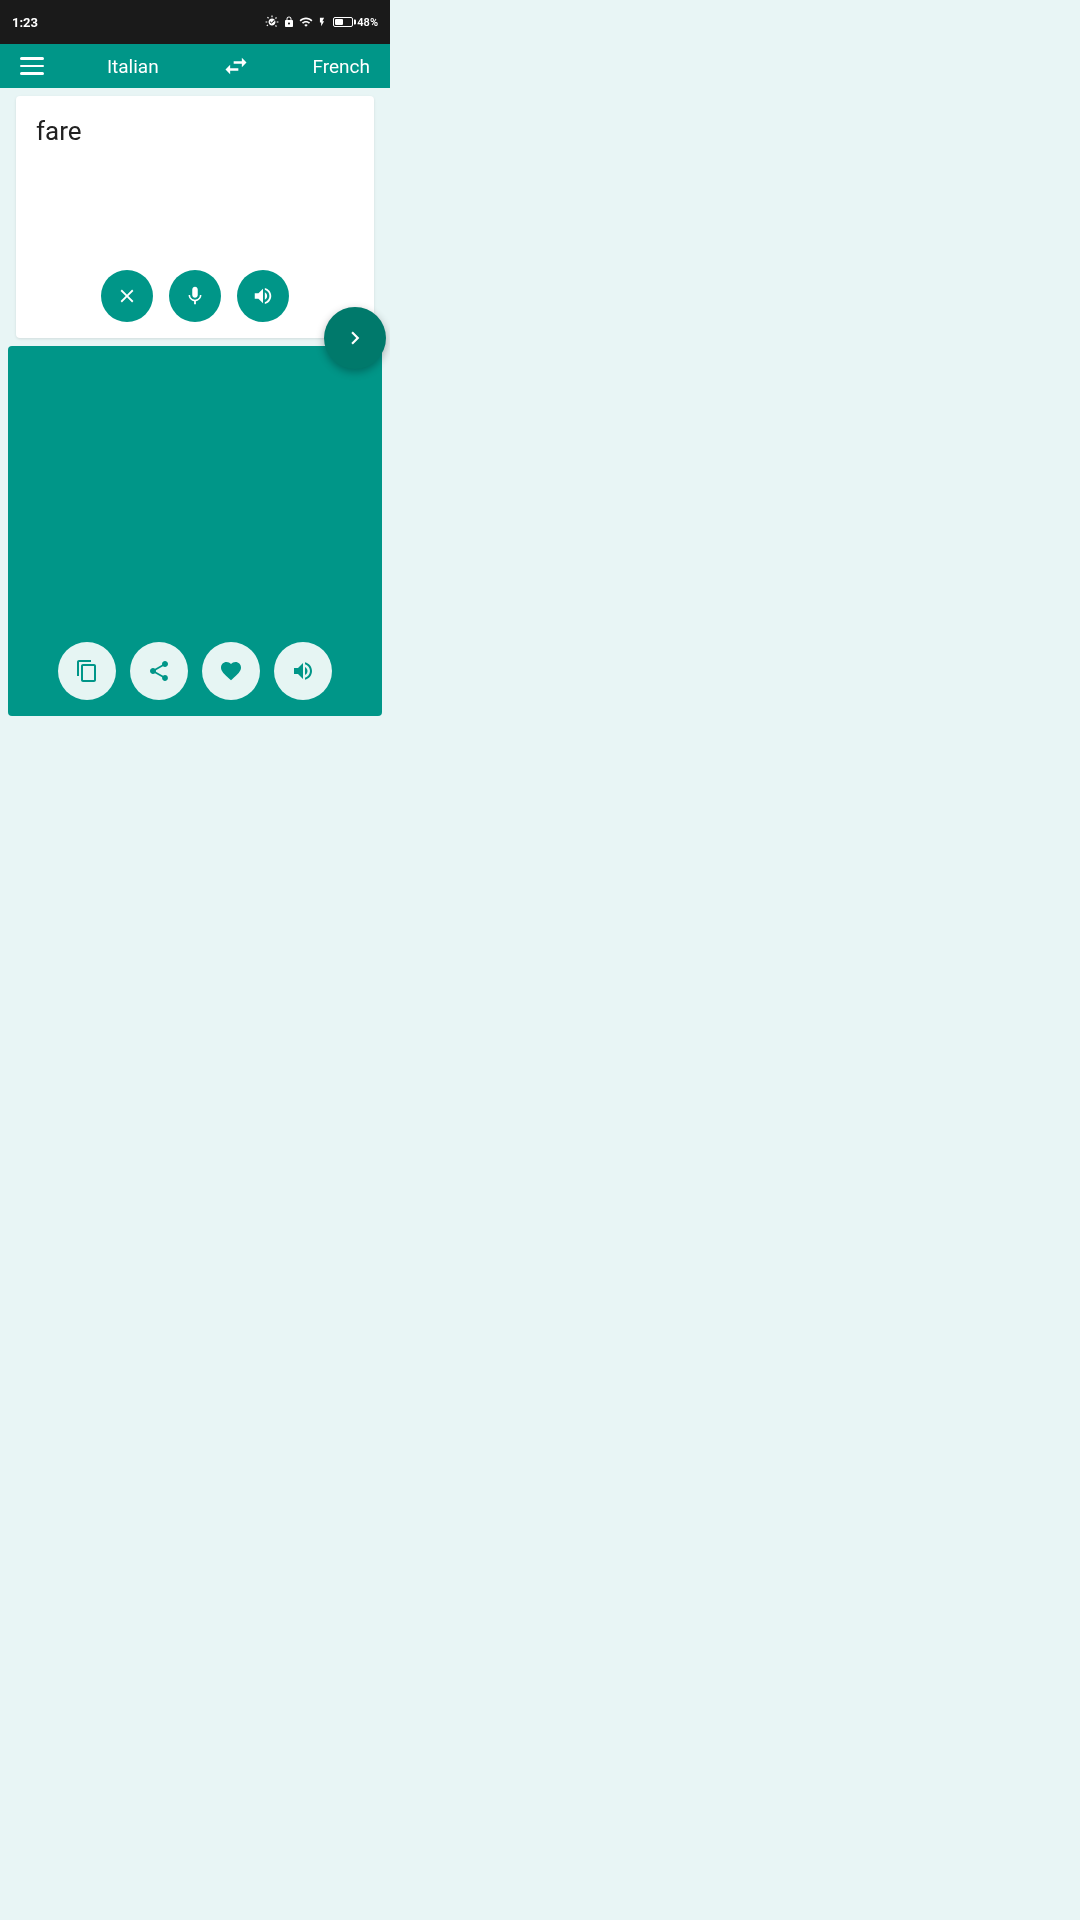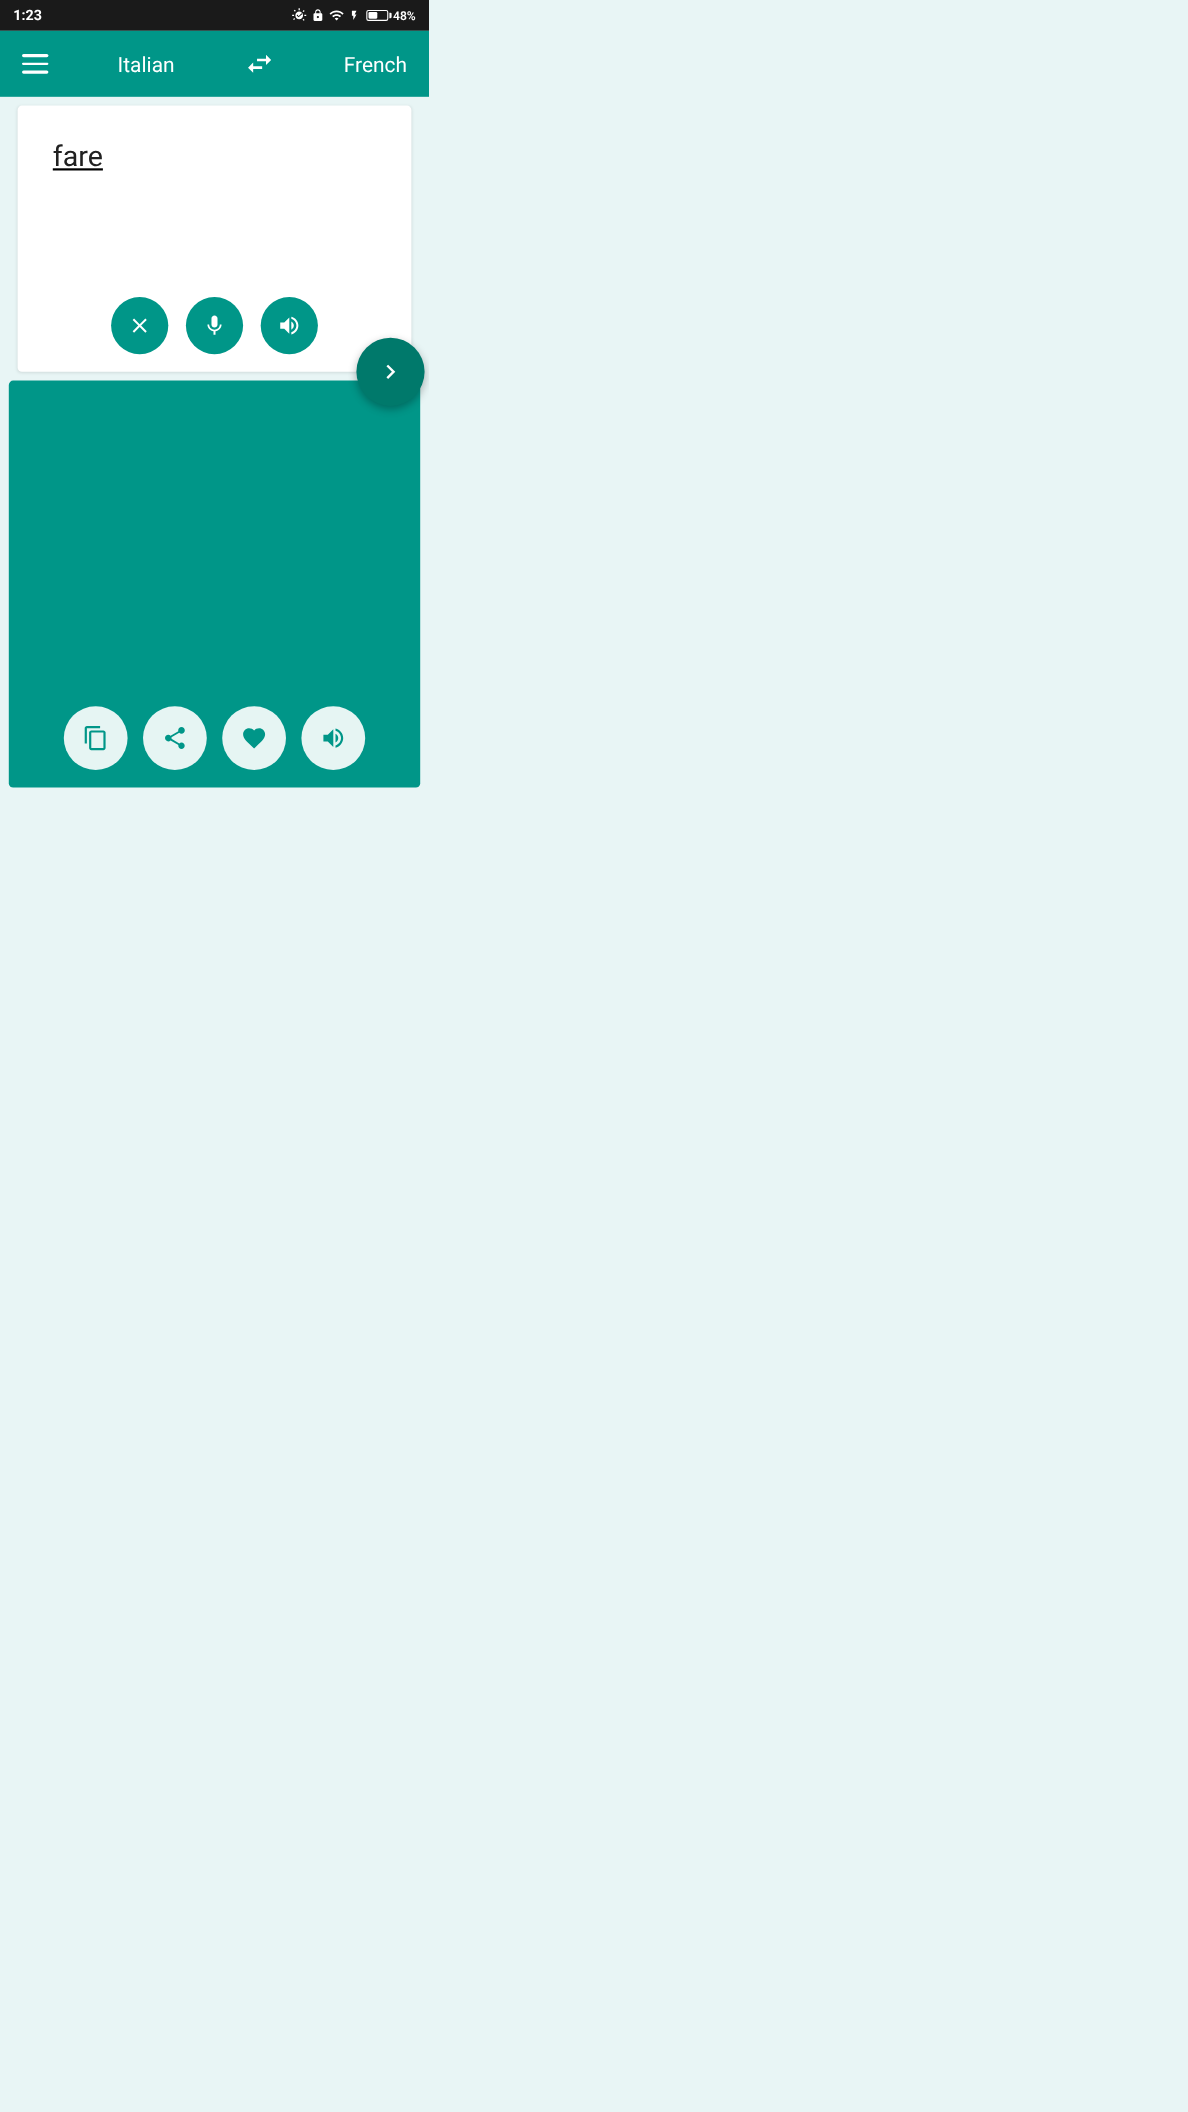--- a/index.html
+++ b/index.html
@@ -14,21 +14,21 @@
       height: 844px;
       font-family: 'Roboto', Arial, sans-serif;
       background: #e8f5f5;
       overflow: hidden;
       position: relative;
     }
 
     
     .status-bar {
       background: #1a1a1a;
-      height: 28px;
+      height: 44px;
       display: flex;
       align-items: center;
       justify-content: space-between;
       padding: 0 12px;
       color: white;
       font-size: 12px;
       font-weight: 600;
     }
 
     .status-left {
@@ -70,21 +70,21 @@
       transform: translateY(-50%);
       width: 2px;
       height: 5px;
       background: white;
       border-radius: 0 1px 1px 0;
     }
 
     
     .header {
       background: #009688;
-      height: 60px;
+      height: 44px;
       display: flex;
       align-items: center;
       justify-content: space-between;
       padding: 0 20px;
     }
 
     .menu-icon {
       display: flex;
       flex-direction: column;
       gap: 5px;
@@ -111,25 +111,24 @@
       cursor: pointer;
       display: flex;
       align-items: center;
     }
 
     
     .input-area {
       background: white;
       margin: 8px;
       border-radius: 4px;
-      padding: 32px;
+      padding: 20px;
       height: 242px;
       position: relative;
       box-shadow: 0 1px 3px rgba(0,0,0,0.1);
-      text-decoration: underline;
     }
 
     .input-text {
       font-size: 26px;
       color: #212121;
       font-weight: 400;
     }
 
     .input-controls {
       position: absolute;

